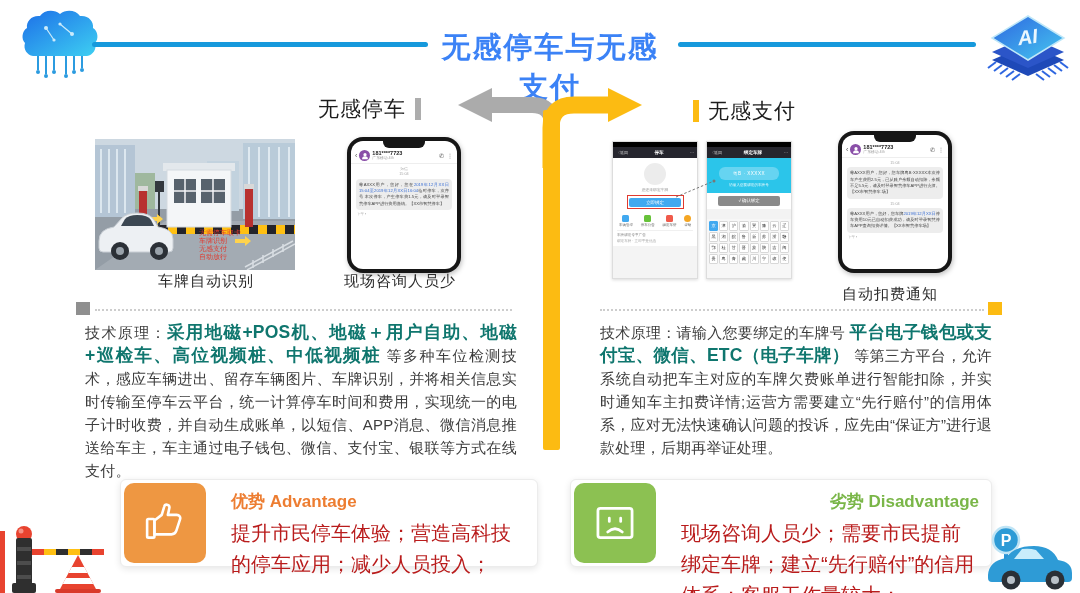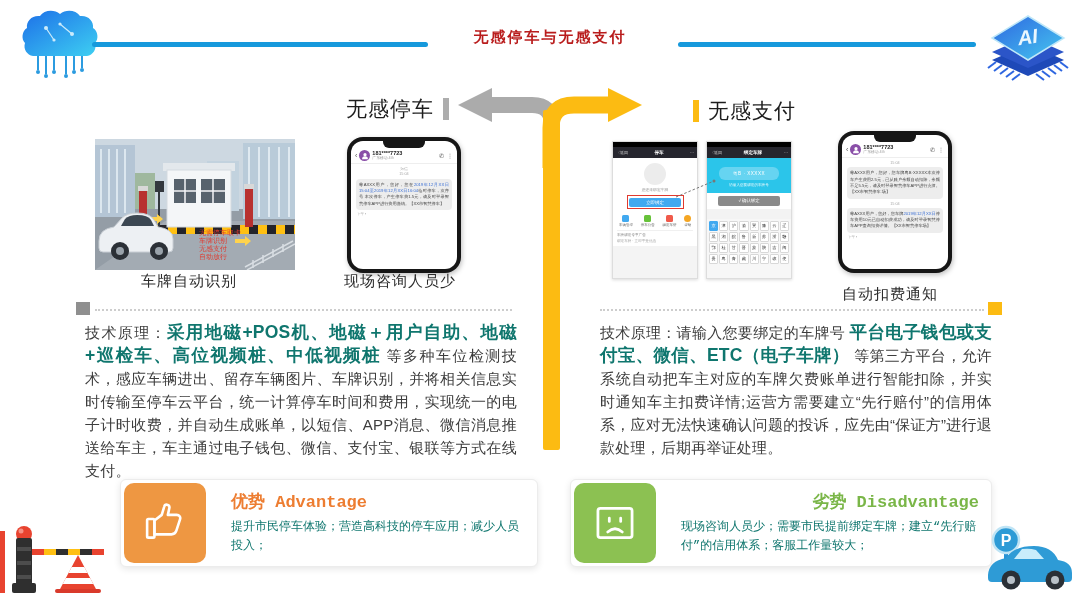--- a/index.html
+++ b/index.html
@@ -3,27 +3,27 @@
 <meta charset="utf-8">
 <style>
   html,body{margin:0;padding:0;background:#fff;}
   .slide{position:relative;width:1080px;height:593px;background:#fff;overflow:hidden;
          font-family:"Liberation Sans","DejaVu Sans",sans-serif;}
   
   .hline{position:absolute;height:5px;background:#1699DC;border-radius:3px;top:42px;}
   .hline.l{left:92px;width:336px;}
   .hline.r{left:678px;width:298px;}
   .title{position:absolute;left:430px;top:28px;width:240px;text-align:center;
-         font-size:15px;font-weight:bold;color:#b91c1c;letter-spacing:2px;}
+         font-size:29px;font-weight:bold;color:#3b82f6;letter-spacing:2px;}
   .brain{position:absolute;left:16px;top:6px;}
   .chip{position:absolute;right:6px;top:10px;}
   
   .sec-head{position:absolute;display:flex;align-items:center;gap:9px;font-size:21px;
             color:#1d1d1d;letter-spacing:1px;font-weight:500;}
-  .sec-head.park{left:318px;top:95px;margin-left:28px;}
+  .sec-head.park{left:318px;top:95px;}
   .sec-head.pay{left:693px;top:97px;}
   .vbar{display:inline-block;width:6px;height:22px;}
   .vbar.gray{background:#ADADAD;}
   .vbar.yellow{background:#FCBB12;}
   .arrows{position:absolute;left:440px;top:88px;}
   
   .photo{position:absolute;left:95px;top:139px;width:200px;height:131px;}
   .caption{position:absolute;text-align:center;font-size:15px;color:#2c2c2c;letter-spacing:1px;}
   
   .phone{position:absolute;background:#161616;border-radius:16px;padding:4px;
@@ -92,25 +92,25 @@
   .hl{color:#0f766e;font-weight:bold;font-size:17.5px;}
   
   .card{position:absolute;top:479px;height:86px;background:#fff;border:1px solid #ececec;
         border-radius:6px;box-shadow:0 2px 7px rgba(0,0,0,.10);display:flex;}
   .card.adv{left:120px;width:416px;}
   .card.dis{left:570px;width:420px;}
   .card-icon{flex:none;width:82px;margin:3px;border-radius:10px;display:flex;
              align-items:center;justify-content:center;}
   .card-icon.orange{background:#EE9742;}
   .card-icon.green{background:#8CC152;}
-  .card-text{padding:10px 12px 0 22px;font-family:Liberation Mono, monospace;}
+  .card-text{padding:10px 12px 0 22px;}
   .card-title{font-size:17px;font-weight:bold;margin-bottom:5px;}
   .card-title.orange{color:#ED7D31;}
   .card-title.green{color:#7AB648;text-align:right;}
-  .card-body{font-size:12px;color:#0f766e;line-height:1.55;}
+  .card-body{font-size:20px;color:#b91c1c;line-height:1.55;}
   
   .barrier{position:absolute;left:0;bottom:0;}
   .carfig{position:absolute;right:2px;bottom:2px;}
 </style>
 </head>
 <body>
 
 <div class="slide">
 
   <svg class="brain" width="88" height="84" viewBox="0 0 88 84">
@@ -244,21 +244,21 @@
     <g stroke="#D9Dee3" stroke-width="1.5" fill="none">
       <path d="M150 128l48-26"></path>
         <path d="M152 131l48-26"></path>
       <path d="M158 121v8"></path>
         <path d="M168 116v8"></path>
         <path d="M178 110v8"></path>
         <path d="M188 105v8"></path>
     </g>
     <text x="104" y="96" font-size="7" fill="#E03A2F"><tspan x="104" dy="0">无需停车取卡</tspan><tspan x="104" dy="8">车牌识别</tspan><tspan x="104" dy="8">无感支付</tspan><tspan x="104" dy="8">自动放行</tspan></text>
   </svg>
-  <div class="caption" style="left:89px;top:272px;width:200px;">车牌自动识别</div>
+  <div class="caption" style="left:106px;top:272px;width:200px;">车牌自动识别</div>
 
   <div class="phone" style="left:347px;top:137px;width:106px;height:128px;">
     <div class="screen">
       <div class="notch"></div>
       <div class="sms-head">
         <span class="back">‹</span>
         <span class="avatar">
           <svg width="8" height="8" viewBox="0 0 10 10">
               <circle cx="5" cy="3.4" r="2" fill="#fff"></circle>
               <path d="M1.4 9a3.6 3.6 0 0 1 7.2 0z" fill="#fff"></path>

